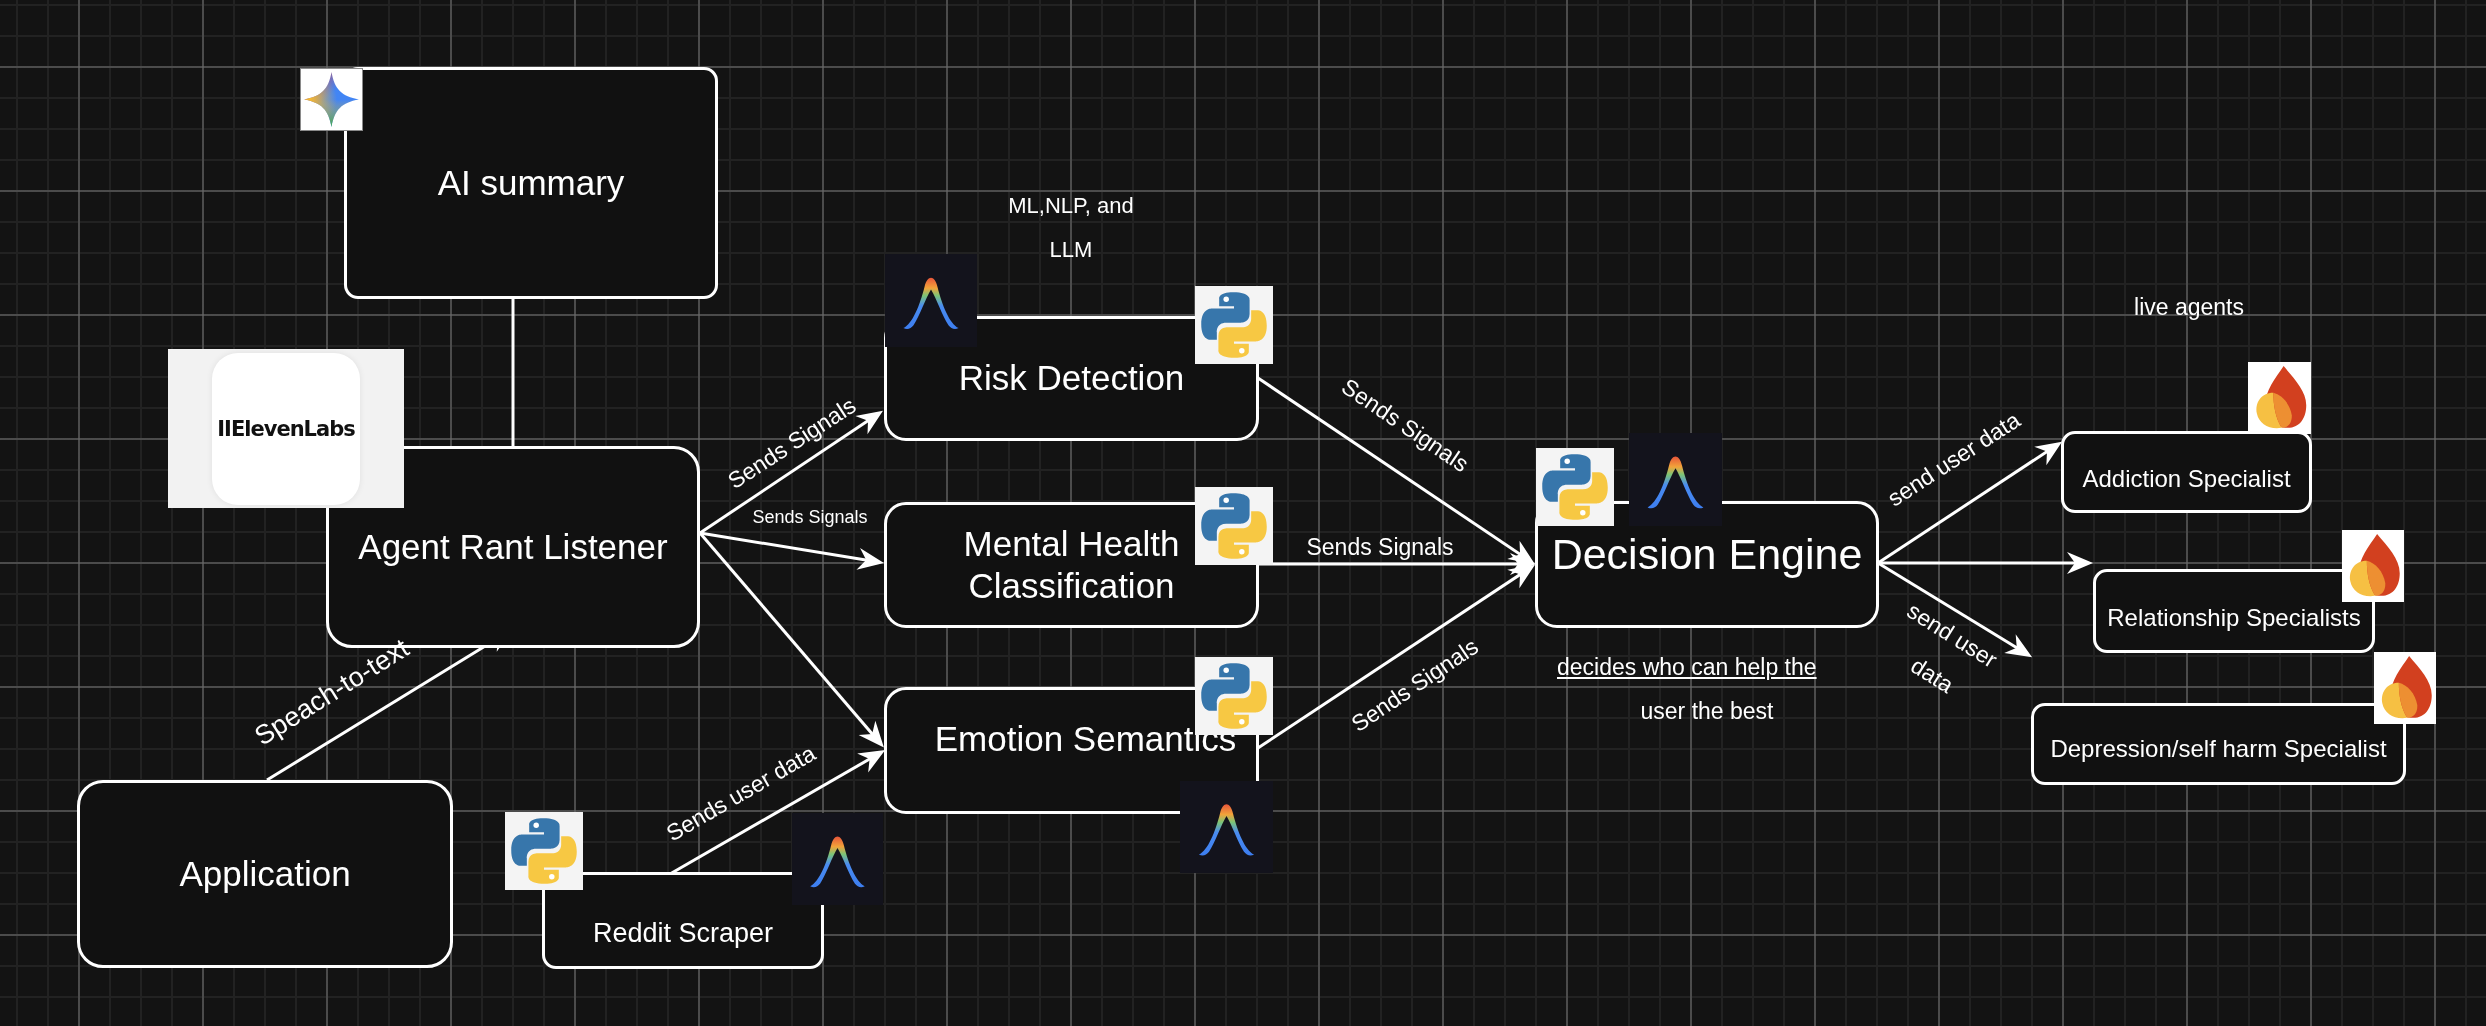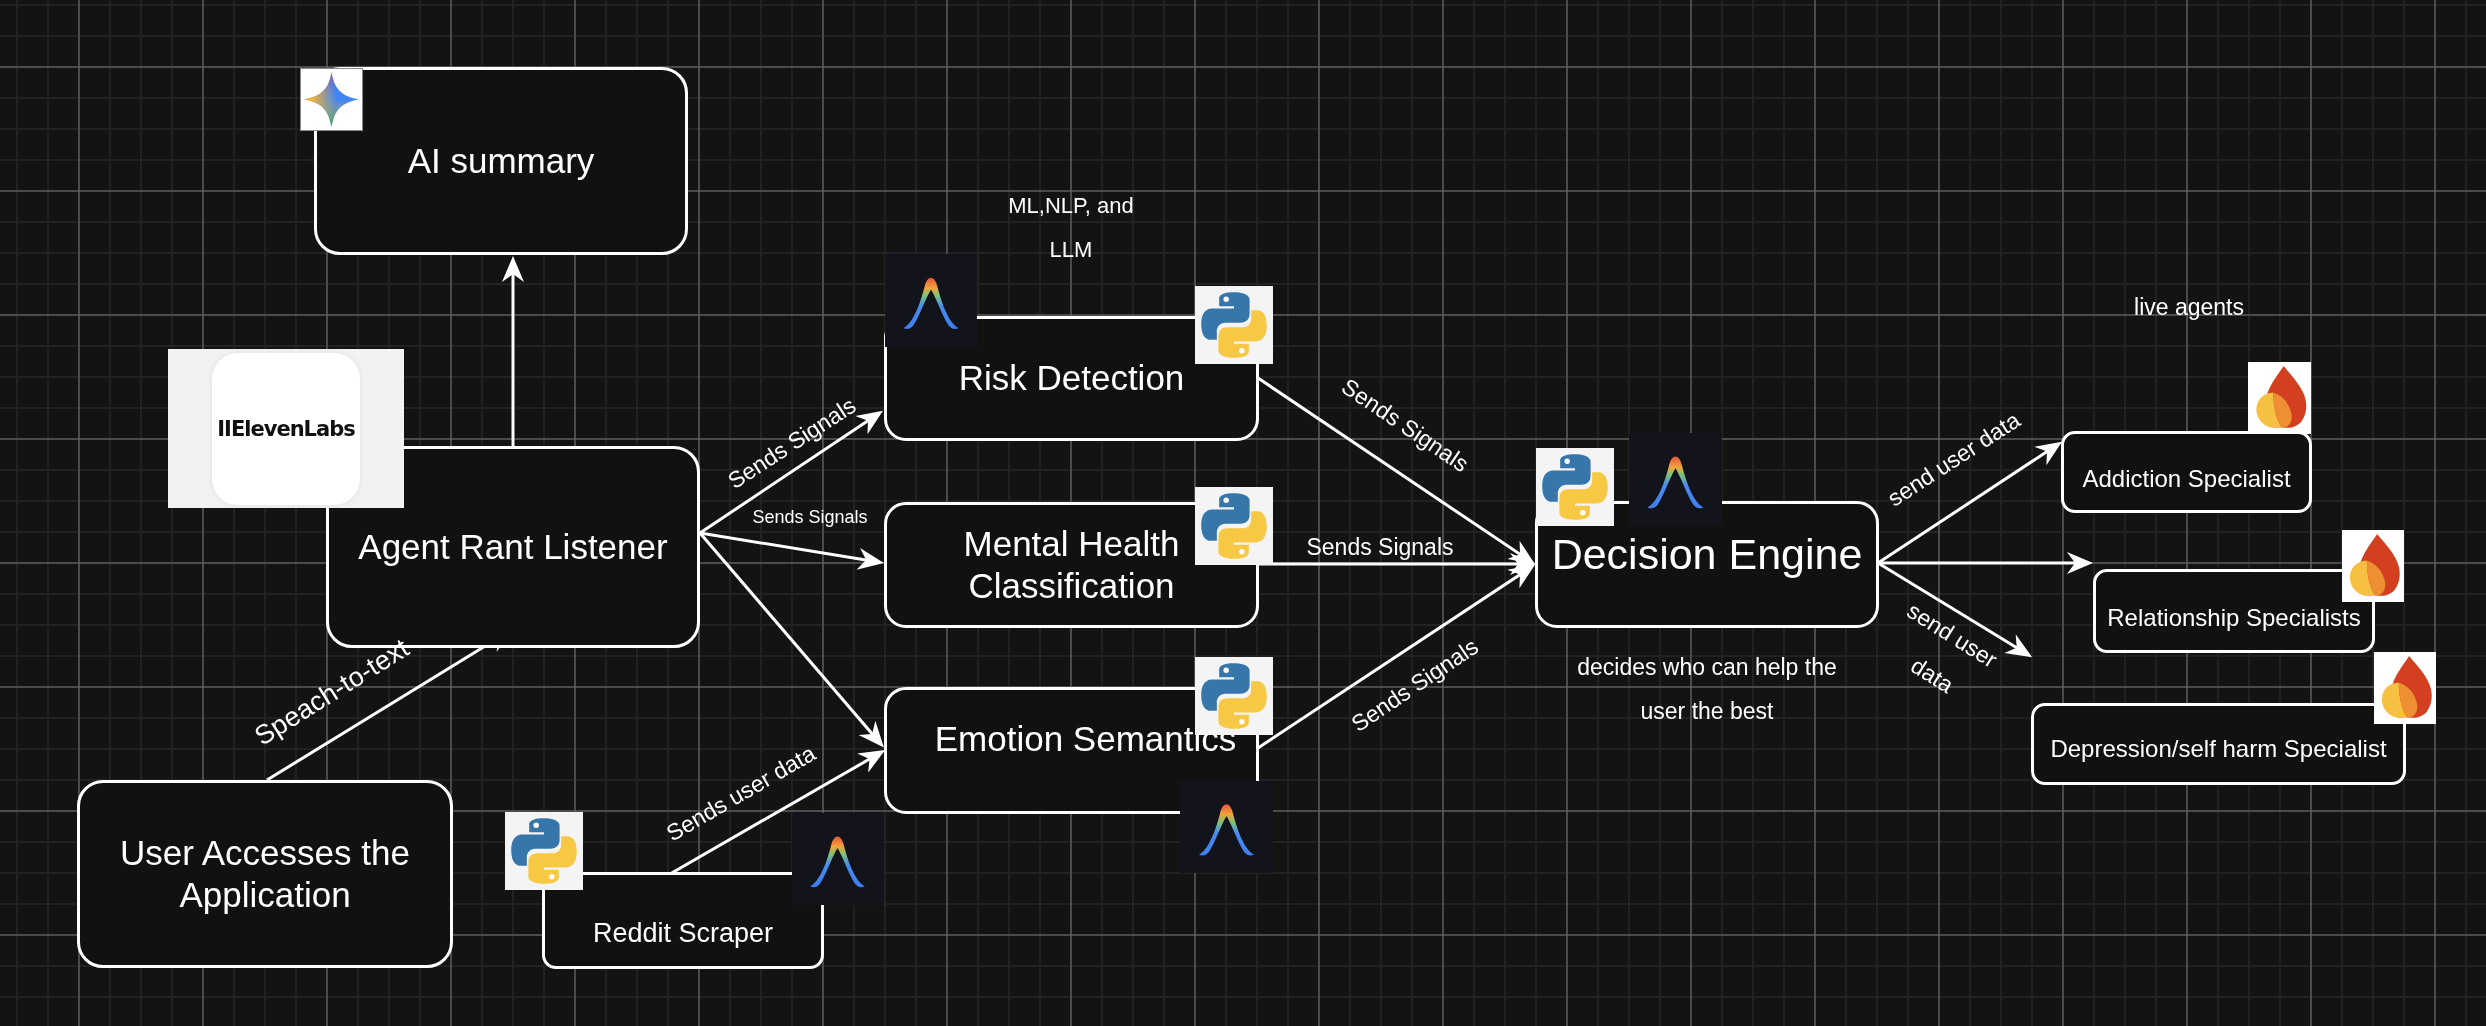--- a/index.html
+++ b/index.html
@@ -66,30 +66,29 @@
       <polygon points="885.1987612993889,750.0045232513045 868.162503041312,772.515984877865 869.602477401222,758.9909534973912 857.179088296095,753.4538601134387"></polygon>
       <polygon points="1534.9781785415234,564.3492892393338 1507.2657079228106,558.9623631950137 1520.0436429169536,554.3014215213326 1519.546435133701,540.709041876095"></polygon>
       <polygon points="1536,564 1510,575 1518,564 1510,553"></polygon>
       <polygon points="1535.0035932343592,564.6887985949094 1519.391891794802,588.2105922799609 1519.9928135312814,574.6224028101814 1507.2508199761362,569.8640837539771"></polygon>
       <polygon points="2062.0094569545668,441.6976764210118 2046.3560700462554,465.19174968000004 2046.981086090866,451.60464715797644 2034.2475502566317,446.8237408465882"></polygon>
       <polygon points="2093,563 2067,574 2075,563 2067,552"></polygon>
       <polygon points="2032.1205403108713,657.1273098542905 2004.1981308975633,652.9632910556289 2016.7589193782576,647.745380291419 2015.6649336966284,634.1879765824343"></polygon>
     </g>
 </svg>
 
-<div class="node" style="left:314px; top:67px; width:374px; height:188px; font-size:35px;">
+<div class="node" style="left:344px; top:67px; width:374px; height:232px; font-size:35px;border-radius:14px;">
   <span>AI summary</span>
 </div>
 
 <div class="node" style="left:326px; top:446px; width:374px; height:202px; font-size:35px;">
   <span>Agent Rant Listener</span>
 </div>
 
 <div class="node" style="left:77px; top:780px; width:376px; height:188px; font-size:35px; flex-direction:column;">
-  <span>User Accesses the</span>
   <span>Application</span>
 </div>
 
 <div class="node small" style="left:542px; top:872px; width:282px; height:97px; font-size:27px; padding-top:26px;">
   <span>Reddit Scraper</span>
 </div>
 
 <div class="node" style="left:884px; top:316px; width:375px; height:125px; font-size:35px; border-radius:22px;">
   <span style="margin-top:-2px;">Risk Detection</span>
 </div>
@@ -115,21 +114,21 @@
   <span>Relationship Specialists</span>
 </div>
 
 <div class="node small" style="left:2031px; top:703px; width:375px; height:82px; font-size:24px; padding-top:10px;">
   <span>Depression/self harm Specialist</span>
 </div>
 
 <div class="lbl" style="left:1001px; top:193px; width:140px; text-align:center; font-size:22px;">ML,NLP, and</div>
 <div class="lbl" style="left:1001px; top:237px; width:140px; text-align:center; font-size:22px;">LLM</div>
 
-<div class="lbl" style="left:1557px; top:654px; width:300px; text-align:center; font-size:23px;">decides who can help the</div>
+<div class="lbl" style="left:1557px; top:654px; width:300px; font-size:23px;text-decoration:underline;">decides who can help the</div>
 <div class="lbl" style="left:1557px; top:698px; width:300px; text-align:center; font-size:23px;">user the best</div>
 
 <div class="lbl" style="left:2109px; top:294px; width:160px; text-align:center; font-size:23px;">live agents</div>
 
 <div class="lbl" style="left:232px; top:677px; width:200px; text-align:center; font-size:27px; transform:rotate(-32deg);">Speach-to-text</div>
 
 <div class="lbl" style="left:712px; top:430px; width:160px; text-align:center; font-size:23px; transform:rotate(-33deg);">Sends Signals</div>
 
 <div class="lbl" style="left:740px; top:507px; width:140px; text-align:center; font-size:18px;">Sends Signals</div>
 

